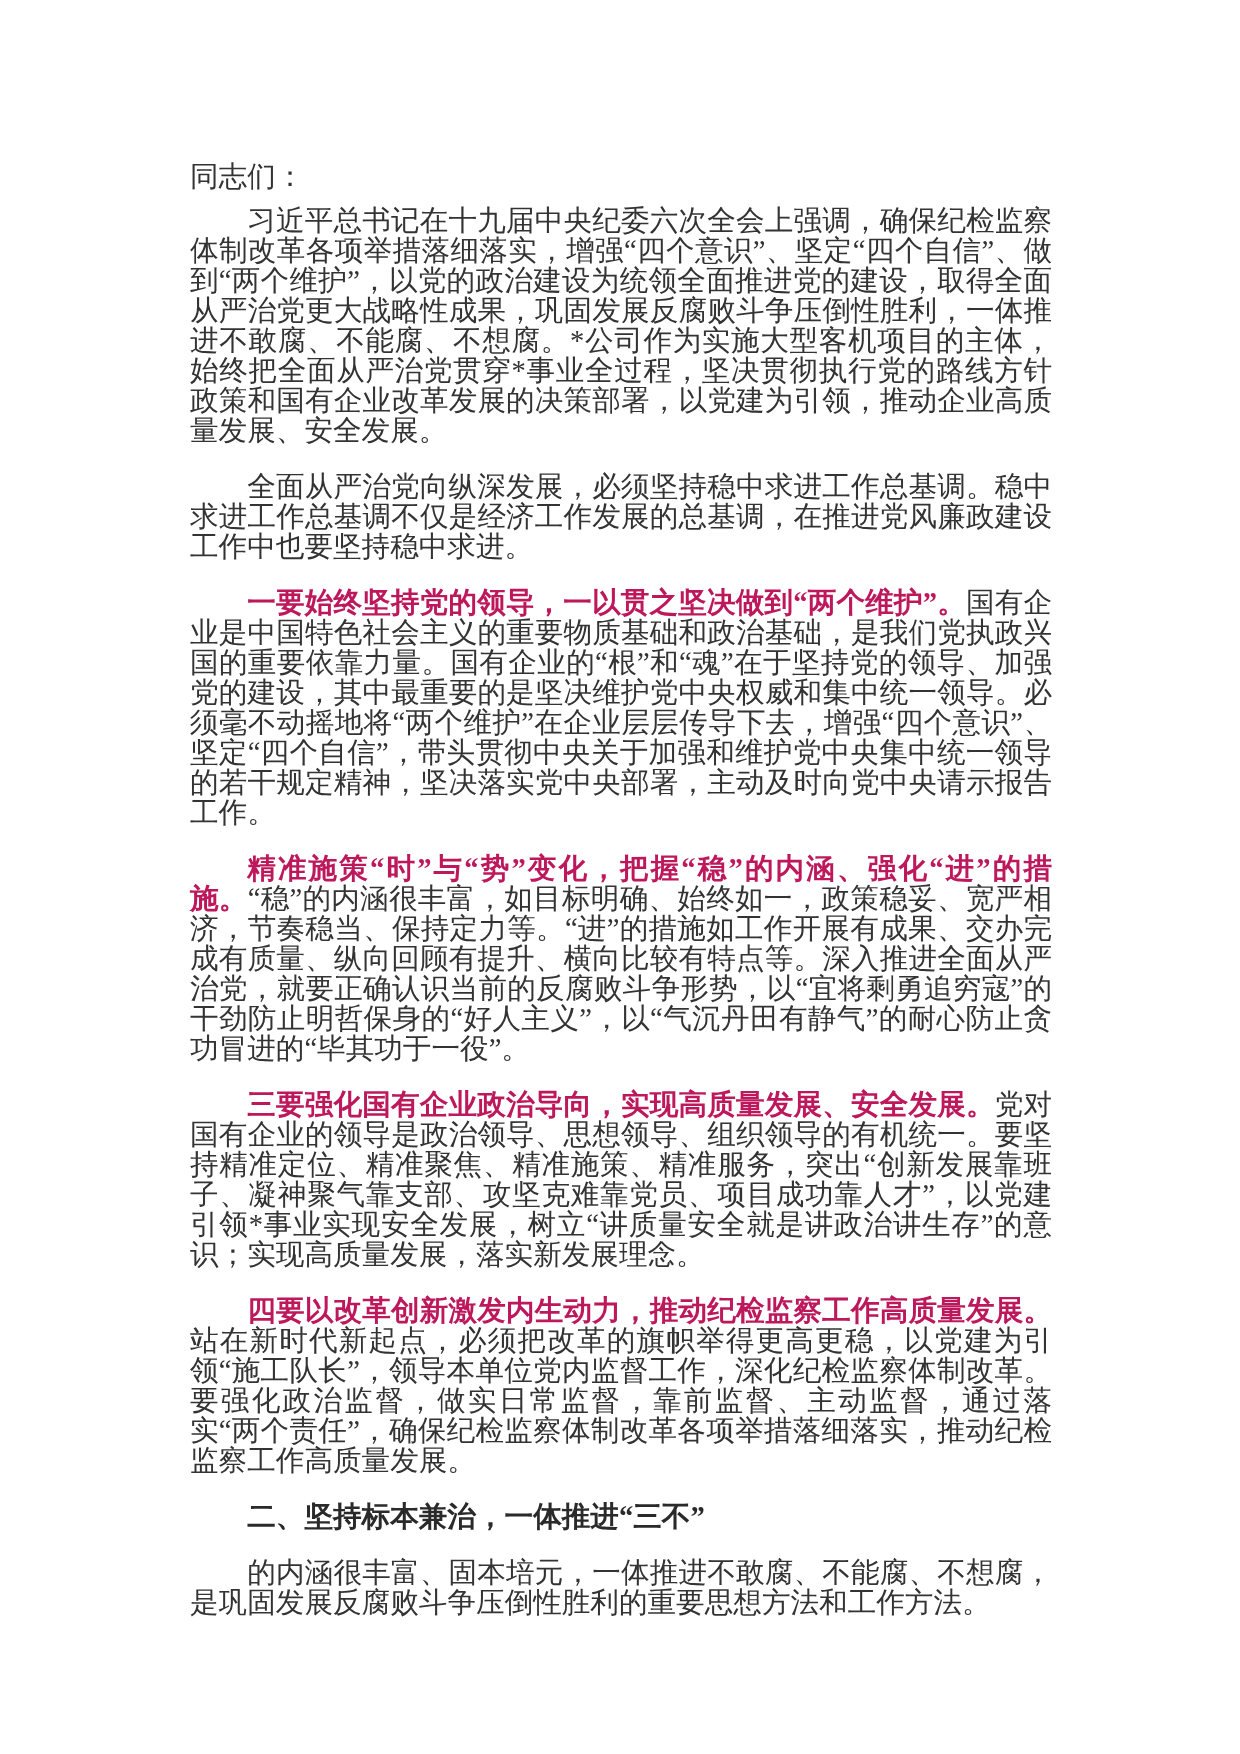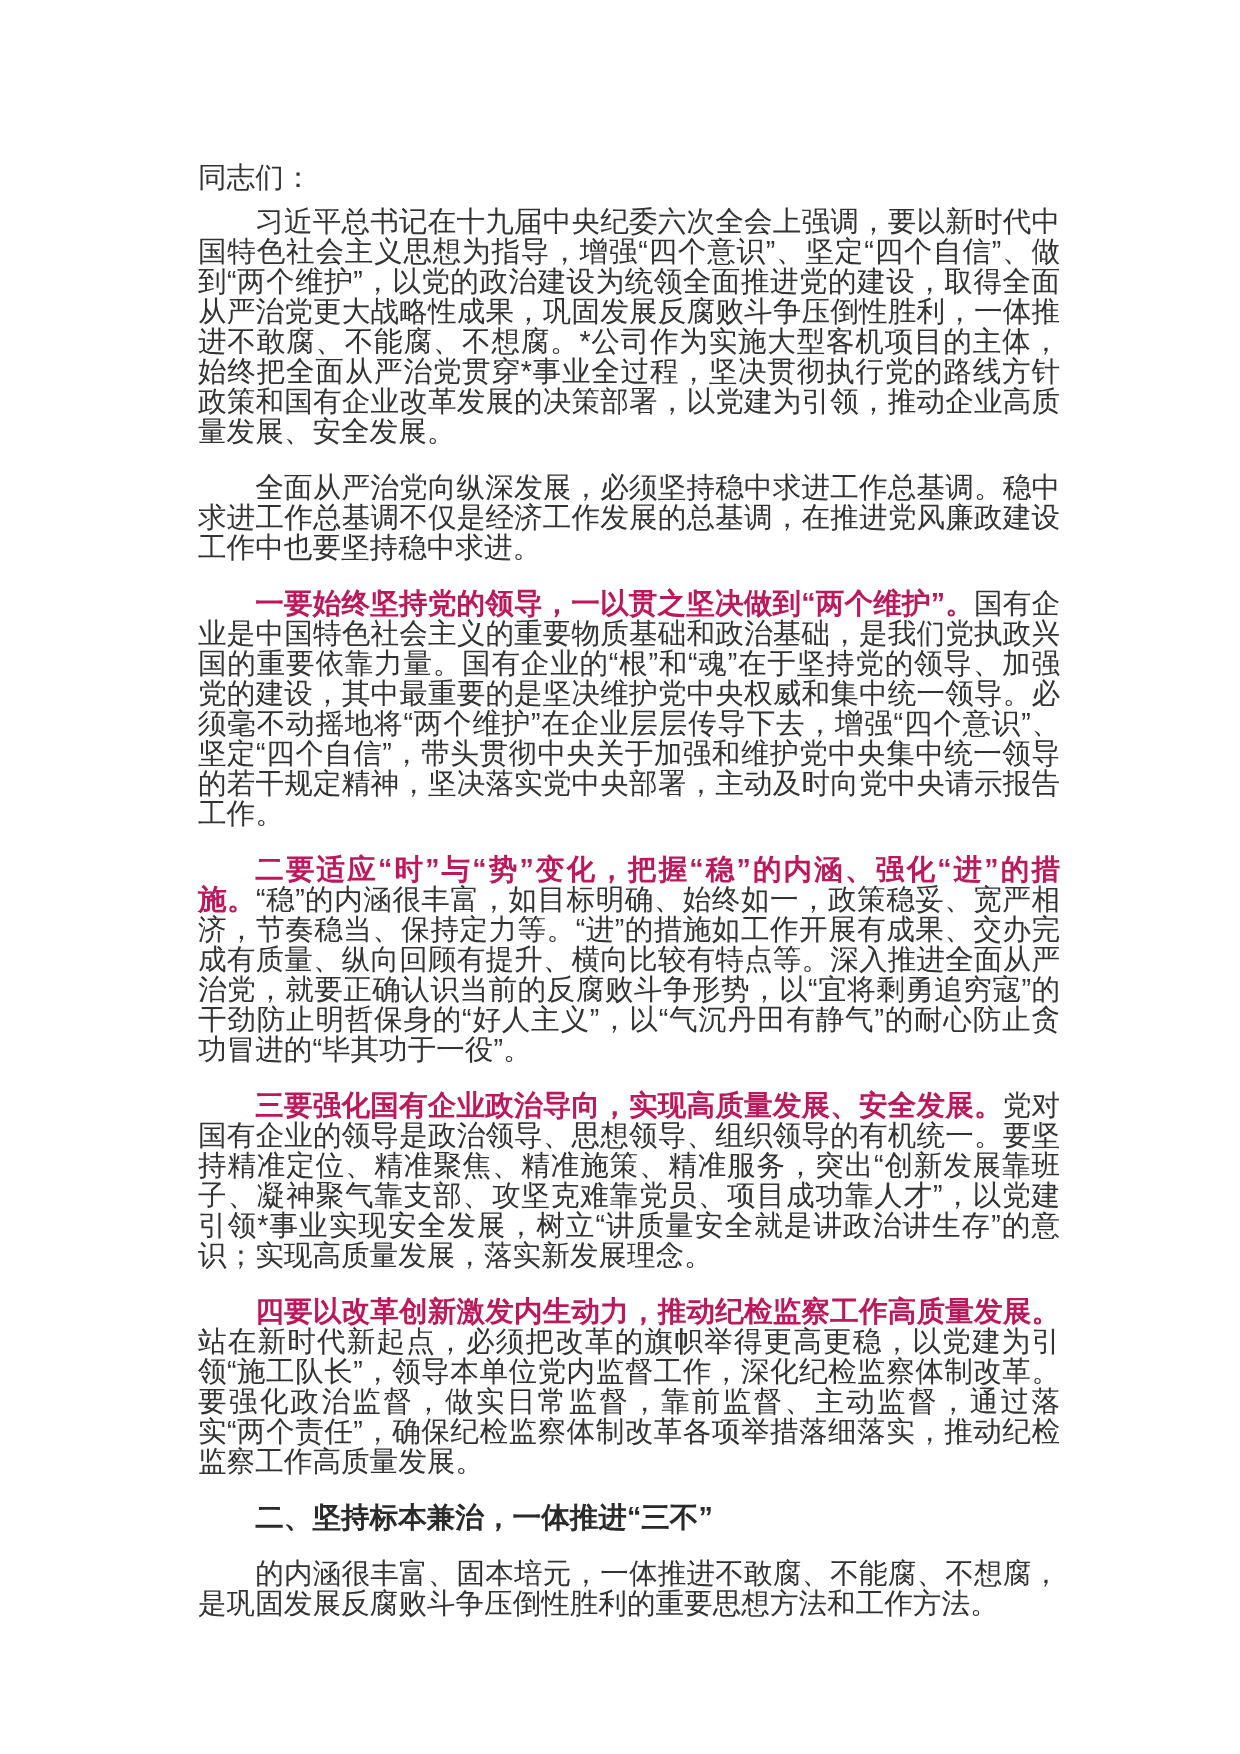--- a/index.html
+++ b/index.html
@@ -8,25 +8,25 @@
       background: #ffffff;
     }
     body {
       width: 1240px;
       height: 1754px;
       position: relative;
       overflow: hidden;
     }
     .page {
       position: absolute;
-      left: 198px;
+      left: 190px;
       top: 162px;
       width: 862px;
       color: #333333;
-      font-family: Liberation Sans, sans-serif;
+      font-family: Liberation Serif, serif;
       font-size: 28.6px;
       line-height: 30px;
     }
     .salutation {
       margin: 0 0 14px 0;
     }
     .para {
       margin: 0 0 26px 0;
       text-indent: 2em;
       text-align: justify;
@@ -41,28 +41,28 @@
       font-weight: bold;
       color: #be185d;
     }
   </style>
 </head>
 <body>
 
 <div class="page">
   <p class="salutation">同志们：</p>
 
-  <p class="para">习近平总书记在十九届中央纪委六次全会上强调，要以新时代中国特色社会主义思想为指导，增强“四个意识”、坚定“四个自信”、做到“两个维护”，以党的政治建设为统领全面推进党的建设，取得全面从严治党更大战略性成果，巩固发展反腐败斗争压倒性胜利，一体推进不敢腐、不能腐、不想腐。*公司作为实施大型客机项目的主体，始终把全面从严治党贯穿*事业全过程，坚决贯彻执行党的路线方针政策和国有企业改革发展的决策部署，以党建为引领，推动企业高质量发展、安全发展。</p>
+  <p class="para">习近平总书记在十九届中央纪委六次全会上强调，确保纪检监察体制改革各项举措落细落实，增强“四个意识”、坚定“四个自信”、做到“两个维护”，以党的政治建设为统领全面推进党的建设，取得全面从严治党更大战略性成果，巩固发展反腐败斗争压倒性胜利，一体推进不敢腐、不能腐、不想腐。*公司作为实施大型客机项目的主体，始终把全面从严治党贯穿*事业全过程，坚决贯彻执行党的路线方针政策和国有企业改革发展的决策部署，以党建为引领，推动企业高质量发展、安全发展。</p>
 
 
   <p class="para">全面从严治党向纵深发展，必须坚持稳中求进工作总基调。稳中求进工作总基调不仅是经济工作发展的总基调，在推进党风廉政建设工作中也要坚持稳中求进。</p>
 
   <p class="para"><span class="lead">一要始终坚持党的领导，一以贯之坚决做到“两个维护”。</span><span>国有企业是中国特色社会主义的重要物质基础和政治基础，是我们党执政兴国的重要依靠力量。国有企业的“根”和“魂”在于坚持党的领导、加强党的建设，其中最重要的是坚决维护党中央权威和集中统一领导。必须毫不动摇地将“两个维护”在企业层层传导下去，增强“四个意识”、坚定“四个自信”，带头贯彻中央关于加强和维护党中央集中统一领导的若干规定精神，坚决落实党中央部署，主动及时向党中央请示报告工作。</span></p>
 
-  <p class="para"><span class="lead">二要适应“时”与“势”变化，把握“稳”的内涵、强化“进”的措施。</span><span>“稳”的内涵很丰富，如目标明确、始终如一，政策稳妥、宽严相济，节奏稳当、保持定力等。“进”的措施如工作开展有成果、交办完成有质量、纵向回顾有提升、横向比较有特点等。深入推进全面从严治党，就要正确认识当前的反腐败斗争形势，以“宜将剩勇追穷寇”的干劲防止明哲保身的“好人主义”，以“气沉丹田有静气”的耐心防止贪功冒进的“毕其功于一役”。</span></p>
+  <p class="para"><span class="lead">精准施策“时”与“势”变化，把握“稳”的内涵、强化“进”的措施。</span><span>“稳”的内涵很丰富，如目标明确、始终如一，政策稳妥、宽严相济，节奏稳当、保持定力等。“进”的措施如工作开展有成果、交办完成有质量、纵向回顾有提升、横向比较有特点等。深入推进全面从严治党，就要正确认识当前的反腐败斗争形势，以“宜将剩勇追穷寇”的干劲防止明哲保身的“好人主义”，以“气沉丹田有静气”的耐心防止贪功冒进的“毕其功于一役”。</span></p>
 
   <p class="para"><span class="lead">三要强化国有企业政治导向，实现高质量发展、安全发展。</span><span>党对国有企业的领导是政治领导、思想领导、组织领导的有机统一。要坚持精准定位、精准聚焦、精准施策、精准服务，突出“创新发展靠班子、凝神聚气靠支部、攻坚克难靠党员、项目成功靠人才”，以党建引领*事业实现安全发展，树立“讲质量安全就是讲政治讲生存”的意识；实现高质量发展，落实新发展理念。</span></p>
 
   <p class="para"><span class="lead">四要以改革创新激发内生动力，推动纪检监察工作高质量发展。</span><span>站在新时代新起点，必须把改革的旗帜举得更高更稳，以党建为引领“施工队长”，领导本单位党内监督工作，深化纪检监察体制改革。要强化政治监督，做实日常监督，靠前监督、主动监督，通过落实“两个责任”，确保纪检监察体制改革各项举措落细落实，推动纪检监察工作高质量发展。</span></p>
 
   <p class="heading">二、坚持标本兼治，一体推进“三不”</p>
 
   <p class="para">的内涵很丰富、固本培元，一体推进不敢腐、不能腐、不想腐，是巩固发展反腐败斗争压倒性胜利的重要思想方法和工作方法。</p>
 </div>
 

